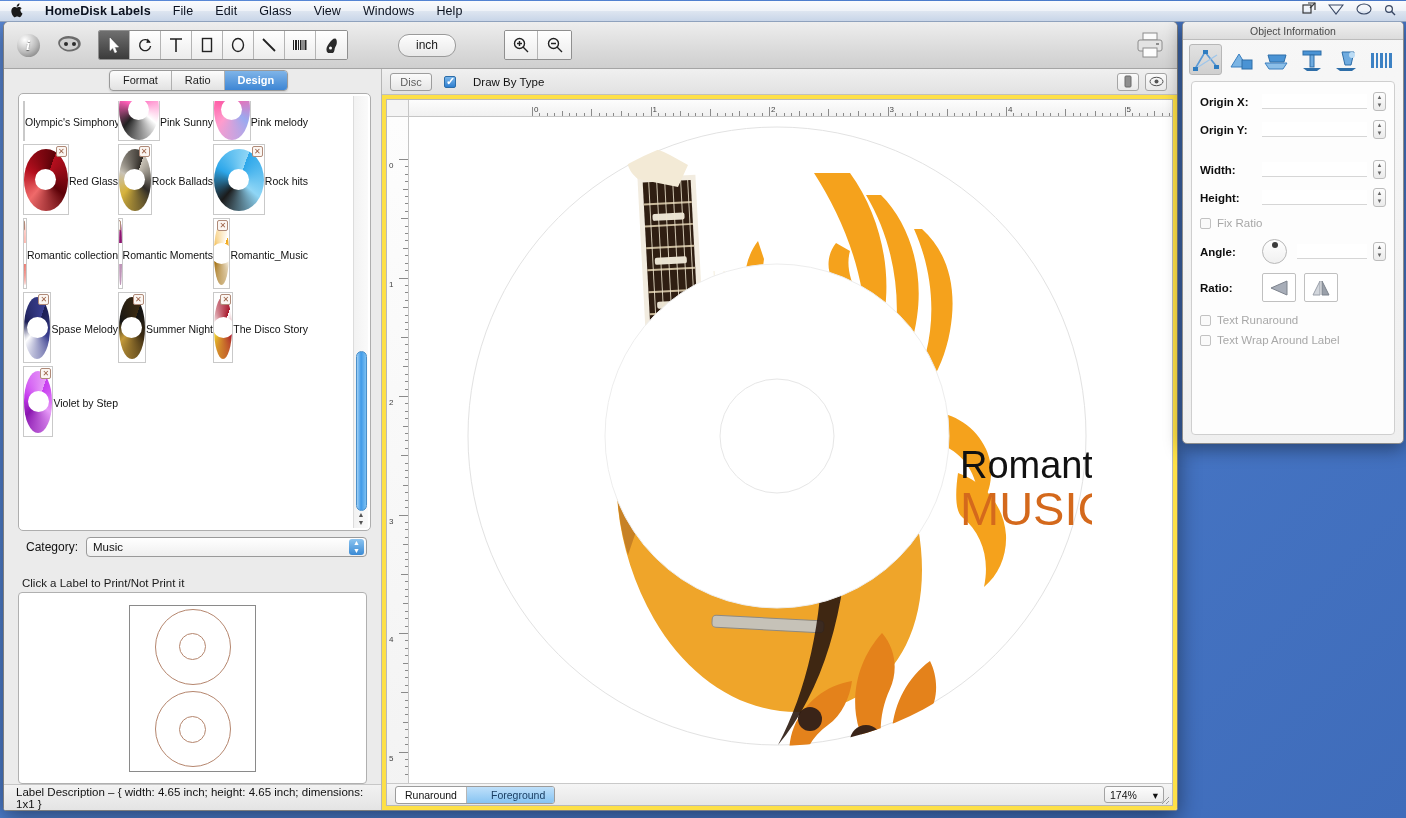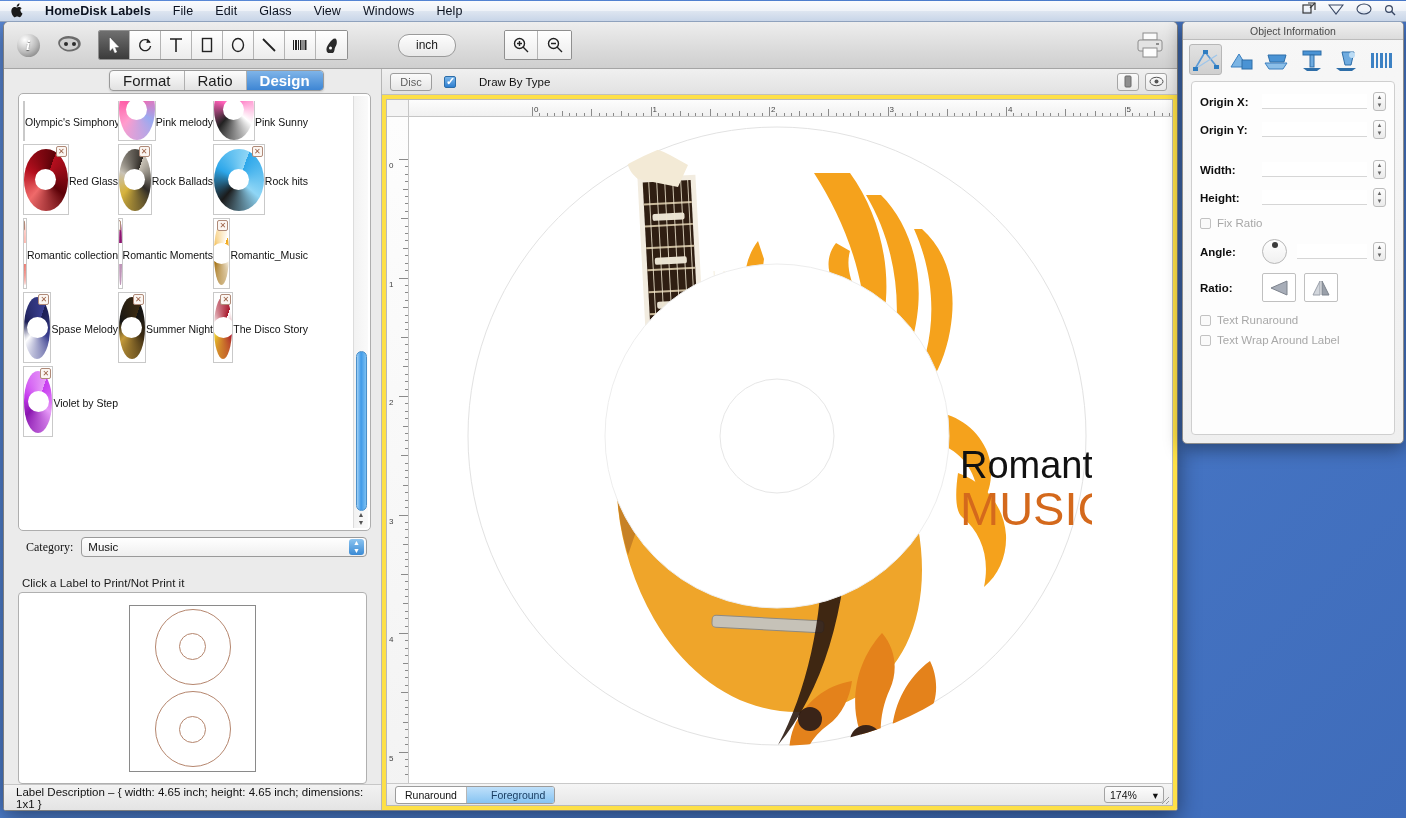--- a/index.html
+++ b/index.html
@@ -119,21 +119,21 @@
     background: #ebebeb; border-right: 1px solid #b6b6b6; position: relative;
   }
   .tabs-row { height: 20px; position: relative; }
   .tabs {
     position: absolute; left: 105px; top: 1px;
     display: flex; border: 1px solid #9a9a9a; border-radius: 4px; overflow: hidden;
     background: linear-gradient(to bottom,#fcfcfc,#e2e2e2);
     box-shadow: 0 1px 2px rgba(0,0,0,.12);
   }
   .tab {
-    padding: 2px 13px; font-size: 15px; color: #1d1d1d; line-height: 15px;
+    padding: 2px 13px; font-size: 11px; color: #1d1d1d; line-height: 15px;
     border-right: 1px solid #b0b0b0;
   }
   .tab:last-child { border-right: none; }
   .tab.active {
     background: linear-gradient(to bottom,#7fb4e8,#3e86d4);
     color: #fff; font-weight: bold;
   }
   .gallery-wrap {
     margin: 4px 10px 0 14px;
     background: #fff; border: 1px solid #aeaeae; border-radius: 5px;
@@ -174,21 +174,21 @@
     display: flex; flex-direction: column; align-items: center;
   }
   .gal-thumb {
     position: absolute; left: 2px; top: 255px; width: 11px; height: 160px; border-radius: 6px;
     background: linear-gradient(to right,#9fd0f6,#3f9ae8 45%,#7cc0f2);
     border: 1px solid #4a8fc9;
   }
   .gal-arrows { position: absolute; bottom: 1px; left: 0; right: 0; text-align: center; font-size: 7px; color: #555; line-height: 8px; }
 
   .category-row { display: flex; align-items: center; gap: 8px; margin: 6px 14px 0 22px; }
-  .category-label { font-size: 12px; color: #111; font-family: Liberation Serif, serif; }
+  .category-label { font-size: 12px; color: #111; }
   .select {
     flex: 1; height: 20px; border: 1px solid #9a9a9a; border-radius: 4px;
     background: linear-gradient(to bottom,#ffffff,#efefef);
     display: flex; align-items: center; padding: 0 6px;
     font-size: 11.5px; color: #111; position: relative;
     box-shadow: inset 0 1px 0 #fff;
   }
   .select .arrows {
     position: absolute; right: 2px; top: 1px; width: 15px; height: 16px; border-radius: 3px;
     background: linear-gradient(to bottom,#8cc4f0,#3a8ad4);
@@ -223,21 +223,21 @@
     height: 26px; flex: 0 0 26px; display: flex; align-items: center; gap: 12px;
     padding: 0 10px 0 8px;
     background: linear-gradient(to bottom,#f0f0f0,#e2e2e2);
     border-bottom: 1px solid #c0c0c0;
   }
   .disc-btn {
     min-width: 42px; height: 18px; border: 1px solid #9d9d9d; border-radius: 3px;
     background: linear-gradient(to bottom,#fbfbfb,#e6e6e6);
     font-size: 11px; color: #5d5d5d; display: flex; align-items: center; justify-content: center;
   }
-  .chk-row { display: flex; align-items: center; gap: 23px; font-size: 11.5px; color: #111; }
+  .chk-row { display: flex; align-items: center; gap: 17px; font-size: 11.5px; color: #111; }
   .chk {
     width: 12px; height: 12px; border: 1px solid #7d8ea0; border-radius: 2px;
     background: linear-gradient(to bottom,#ffffff,#e3e9f1);
   }
   .chk.on {
     background: linear-gradient(to bottom,#7ab6ea,#2f7fd0);
     border-color: #2b6ca8; position: relative;
   }
   .chk.on::after {
     content:"✓"; position: absolute; left: 1px; top: -2px; color: #fff; font-size: 11px; font-weight: bold;
@@ -493,29 +493,29 @@
         <div class="gallery-wrap">
           <div class="gallery" id="gallery">
               <div class="thumb-cell cut">
                 <div class="thumb-box">
                   <div class="cd" style="background: conic-gradient(from 20deg, rgb(194, 19, 42) 0deg, rgb(232, 66, 94) 110deg, rgb(125, 10, 24) 200deg, rgb(194, 19, 42) 280deg, rgb(232, 66, 94) 360deg);"></div>
                 </div>
                 <div class="thumb-label">Olympic's Simphony</div>
               </div>
               <div class="thumb-cell cut">
                 <div class="thumb-box">
+                  <div class="cd" style="background: conic-gradient(from 20deg, rgb(255, 95, 184) 0deg, rgb(255, 255, 255) 110deg, rgb(34, 34, 34) 200deg, rgb(255, 95, 184) 280deg, rgb(255, 255, 255) 360deg);"></div>
+                </div>
+                <div class="thumb-label">Pink Sunny</div>
+              </div>
+              <div class="thumb-cell cut">
+                <div class="thumb-box">
                   <div class="cd" style="background: conic-gradient(from 20deg, rgb(255, 95, 168) 0deg, rgb(154, 170, 240) 110deg, rgb(255, 156, 205) 200deg, rgb(255, 95, 168) 280deg, rgb(154, 170, 240) 360deg);"></div>
                 </div>
                 <div class="thumb-label">Pink melody</div>
-              </div>
-              <div class="thumb-cell cut">
-                <div class="thumb-box">
-                  <div class="cd" style="background: conic-gradient(from 20deg, rgb(255, 95, 184) 0deg, rgb(255, 255, 255) 110deg, rgb(34, 34, 34) 200deg, rgb(255, 95, 184) 280deg, rgb(255, 255, 255) 360deg);"></div>
-                </div>
-                <div class="thumb-label">Pink Sunny</div>
               </div>
               <div class="thumb-cell">
                 <div class="thumb-box">
                   <div class="cd" style="background: conic-gradient(from 20deg, rgb(181, 15, 30) 0deg, rgb(93, 2, 8) 110deg, rgb(239, 106, 106) 200deg, rgb(181, 15, 30) 280deg, rgb(93, 2, 8) 360deg);"></div>
                   <div class="x-badge">✕</div>
                 </div>
                 <div class="thumb-label">Red Glass</div>
               </div>
               <div class="thumb-cell">
                 <div class="thumb-box">

